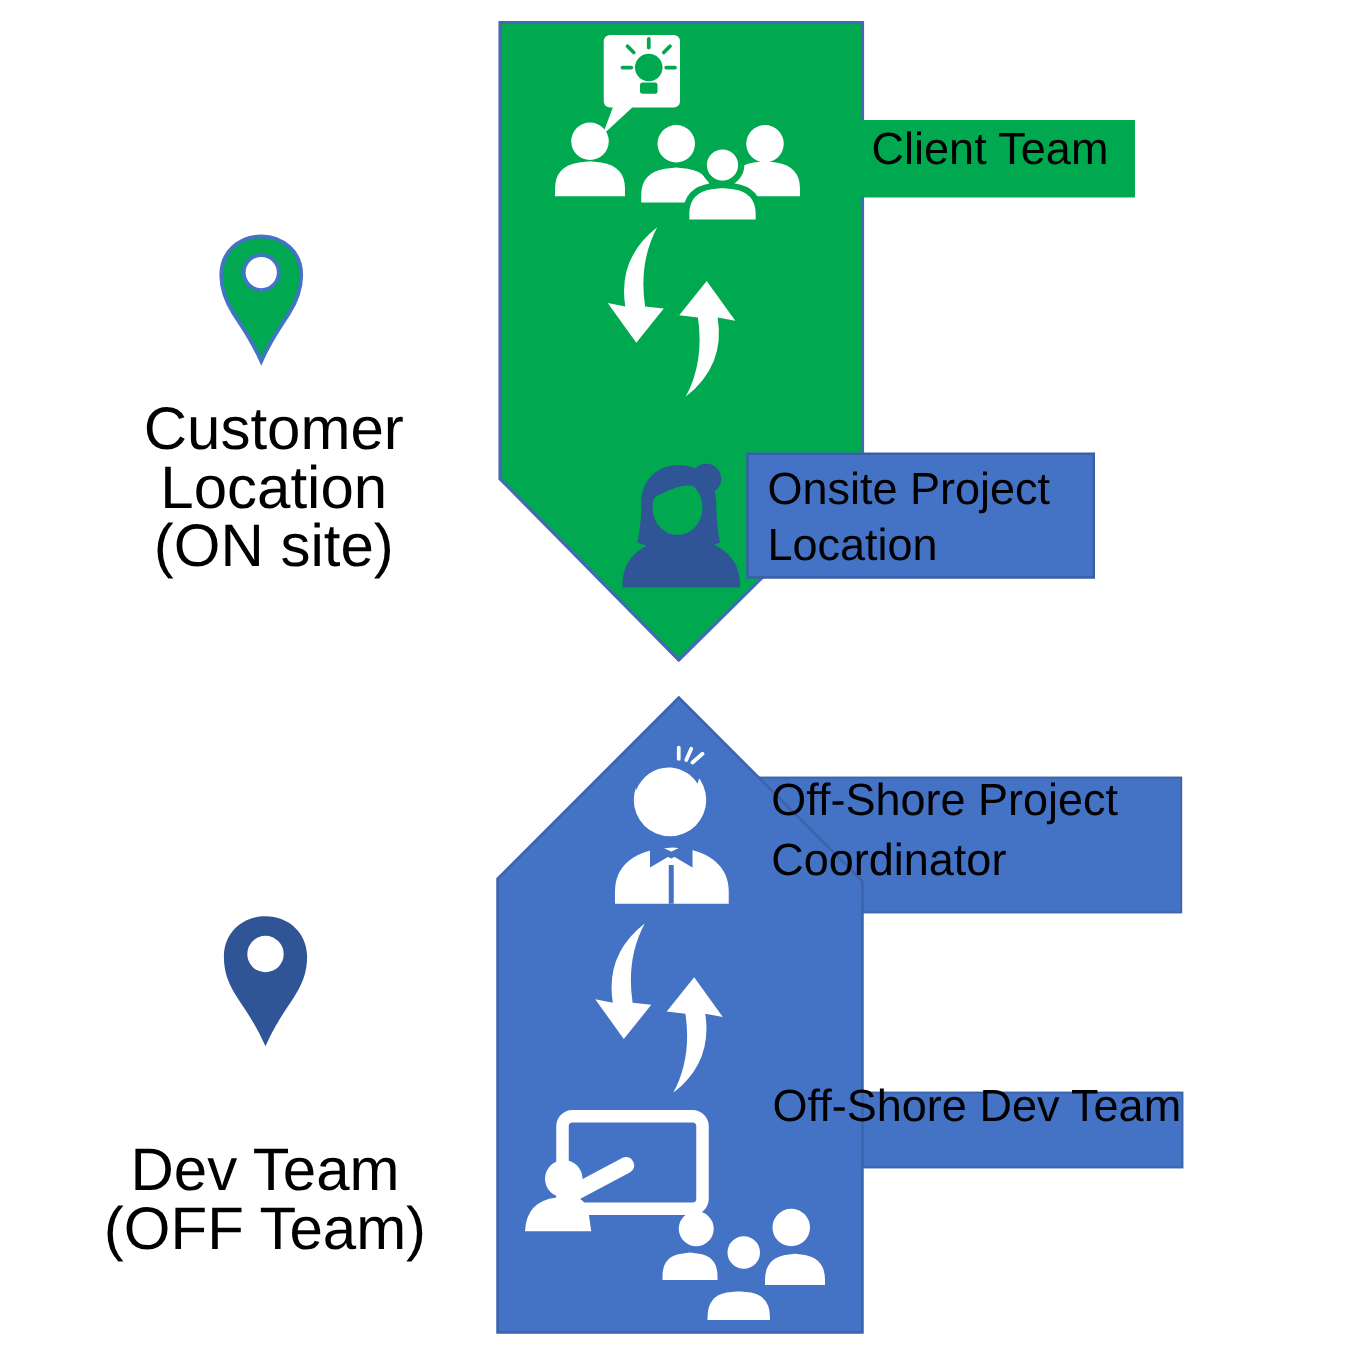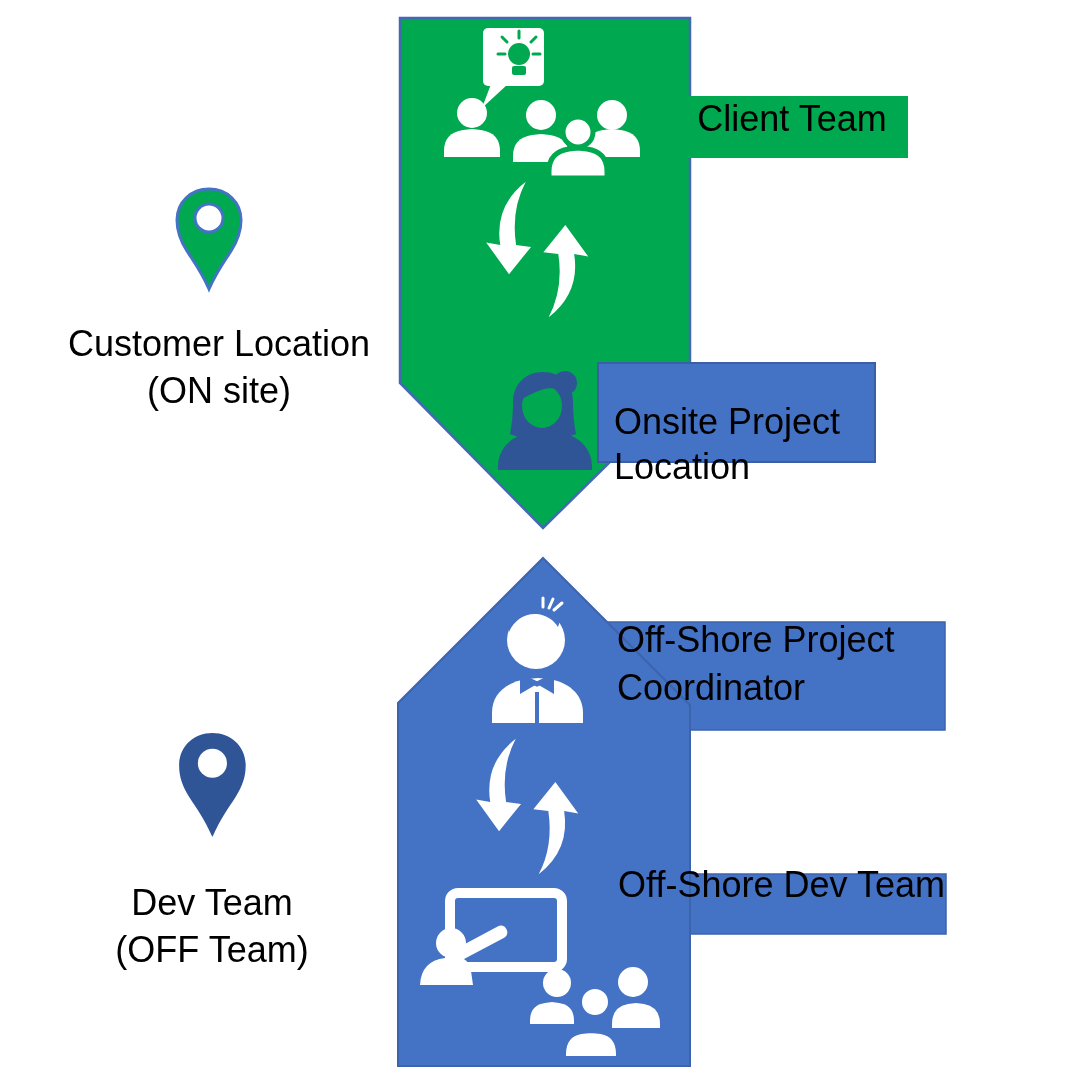--- a/index.html
+++ b/index.html
@@ -2,27 +2,27 @@
 <html><head>
 <meta charset="utf-8">
 <style>
   html,body{margin:0;padding:0;background:#ffffff;}
   #canvas{position:relative;width:1080px;height:1080px;background:#ffffff;overflow:hidden;
           font-family:"Liberation Sans", sans-serif;}
   #diagram-svg{position:absolute;left:0;top:0;}
   .label{position:absolute;color:#000;font-size:36px;line-height:45px;
          display:flex;flex-direction:column;justify-content:center;white-space:nowrap;}
   .label.single{flex-direction:row;align-items:flex-start;}
-  .caption{position:absolute;color:#000;font-size:36px;line-height:47px;text-align:center;}
+  .caption{position:absolute;color:#000;font-size:48px;line-height:47px;text-align:center;}
   .lbl-client{left:660px;top:96px;width:248px;height:62px;padding-left:8px;}
-  .lbl-onsite{left:598px;top:363px;width:261px;height:99px;padding-left:16px;line-height:45px;margin-top:31px;}
+  .lbl-onsite{left:598px;top:363px;width:261px;height:99px;padding-left:16px;line-height:45px;}
   .lbl-coord{left:607px;top:622px;width:328px;height:84px;padding-left:10px;line-height:48px;}
   .lbl-dev{left:607px;top:862px;width:329px;height:60px;padding-left:10px;}
   .cap-onsite{left:39px;top:320px;width:360px;}
-  .cap-offshore{left:32px;top:879px;width:360px;}
+  .cap-offshore{left:32px;top:913px;width:360px;}
 </style>
 </head>
 <body>
 
 <div id="canvas">
 
 <svg id="diagram-svg" width="1080" height="1080" viewBox="0 0 1080 1080">
   <defs>
     <g id="exchange-arrows">
       <path d="M52,2 Q16,30 23,74 L7,71 L33,107 L58,76 L41,74 Q35,34 52,2 Z" fill="#ffffff"></path>

